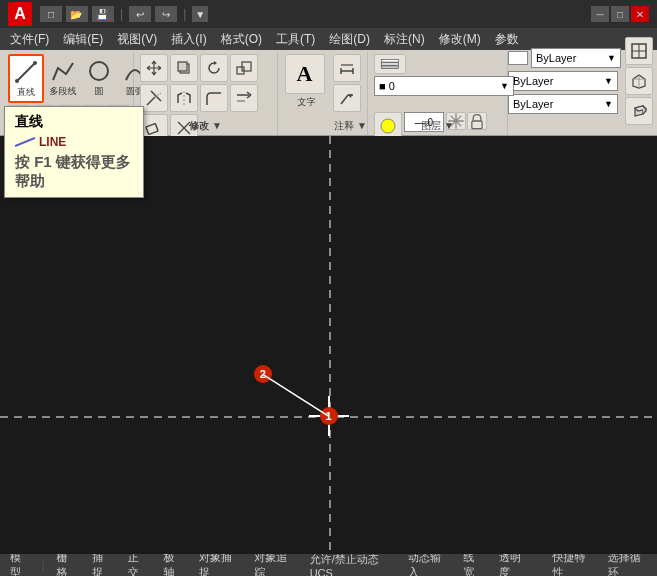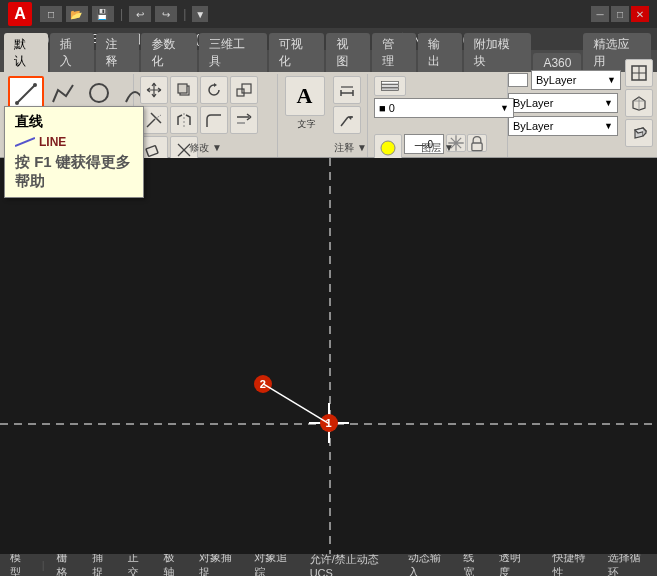--- a/index.html
+++ b/index.html
@@ -317,34 +317,20 @@
     <span>视图(V)</span>
     <span>插入(I)</span>
     <span>格式(O)</span>
     <span>工具(T)</span>
     <span>绘图(D)</span>
     <span>标注(N)</span>
     <span>修改(M)</span>
     <span>参数</span>
   </div>
 
-  <div id="ribbon-tabs">
-    <div class="ribbon-tab active">默认</div>
-    <div class="ribbon-tab">插入</div>
-    <div class="ribbon-tab">注释</div>
-    <div class="ribbon-tab">参数化</div>
-    <div class="ribbon-tab">三维工具</div>
-    <div class="ribbon-tab">可视化</div>
-    <div class="ribbon-tab">视图</div>
-    <div class="ribbon-tab">管理</div>
-    <div class="ribbon-tab">输出</div>
-    <div class="ribbon-tab">附加模块</div>
-    <div class="ribbon-tab">A360</div>
-    <div class="ribbon-tab">精选应用</div>
-  </div>
 
   <div id="ribbon">
 
     <div id="draw-section" style="position:relative; padding: 2px 4px 18px; border-right:1px solid #bbb; min-width: 130px;">
       <div class="draw-row">
 
         <div class="draw-btn highlighted" style="display:flex;flex-direction:column;align-items:center;cursor:pointer;padding:2px;border:2px solid #ff4400;border-radius:2px;background:#fff;">
           <div class="draw-btn-icon">
             <svg width="26" height="26" viewBox="0 0 26 26">
               <line x1="4" y1="22" x2="22" y2="4" stroke="#444" stroke-width="2"></line>
@@ -417,21 +403,21 @@
         </div>
         <div class="rtool">
           <svg width="18" height="18" viewBox="0 0 18 18">
               <ellipse cx="9" cy="9" rx="7" ry="4" stroke="#444" stroke-width="1.5" fill="none"></ellipse>
             </svg>
         </div>
       </div>
       <span class="draw-label">绘图 ▼</span>
     </div>
 
-    <div class="ribbon-group" style="min-width:120px;">
+    <div class="ribbon-group" style="min-width:120px;font-weight:bold;">
       <div class="ribbon-tools">
         <div class="rtool">
           <svg width="18" height="18" viewBox="0 0 18 18">
             <path d="M9,2 L9,16 M2,9 L16,9 M9,2 L7,5 M9,2 L11,5 M9,16 L7,13 M9,16 L11,13 M2,9 L5,7 M2,9 L5,11 M16,9 L13,7 M16,9 L13,11" stroke="#444" stroke-width="1.2" fill="none"></path>
           </svg>
         </div>
         <div class="rtool">
           <svg width="18" height="18" viewBox="0 0 18 18">
             <rect x="5" y="5" width="9" height="9" stroke="#444" stroke-width="1.2" fill="none"></rect>
             <rect x="3" y="3" width="9" height="9" stroke="#444" stroke-width="1.2" fill="#d4d0c8"></rect>

